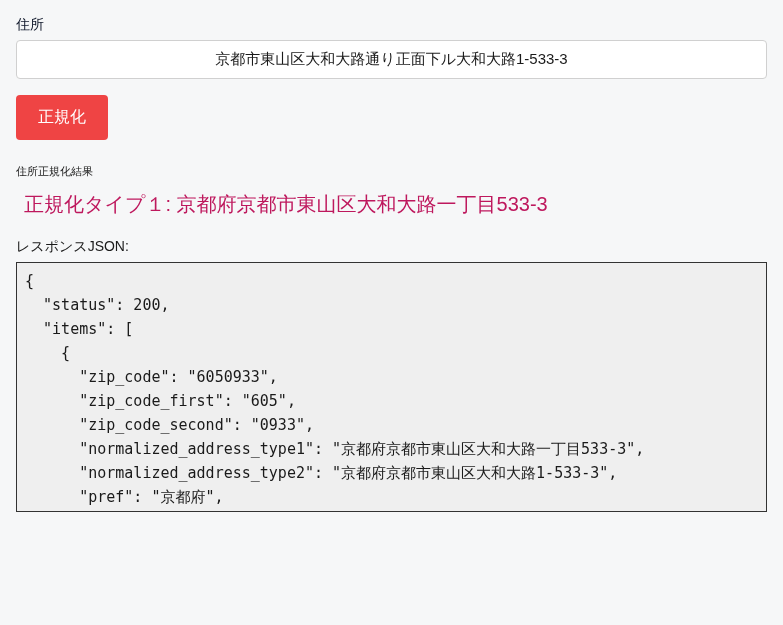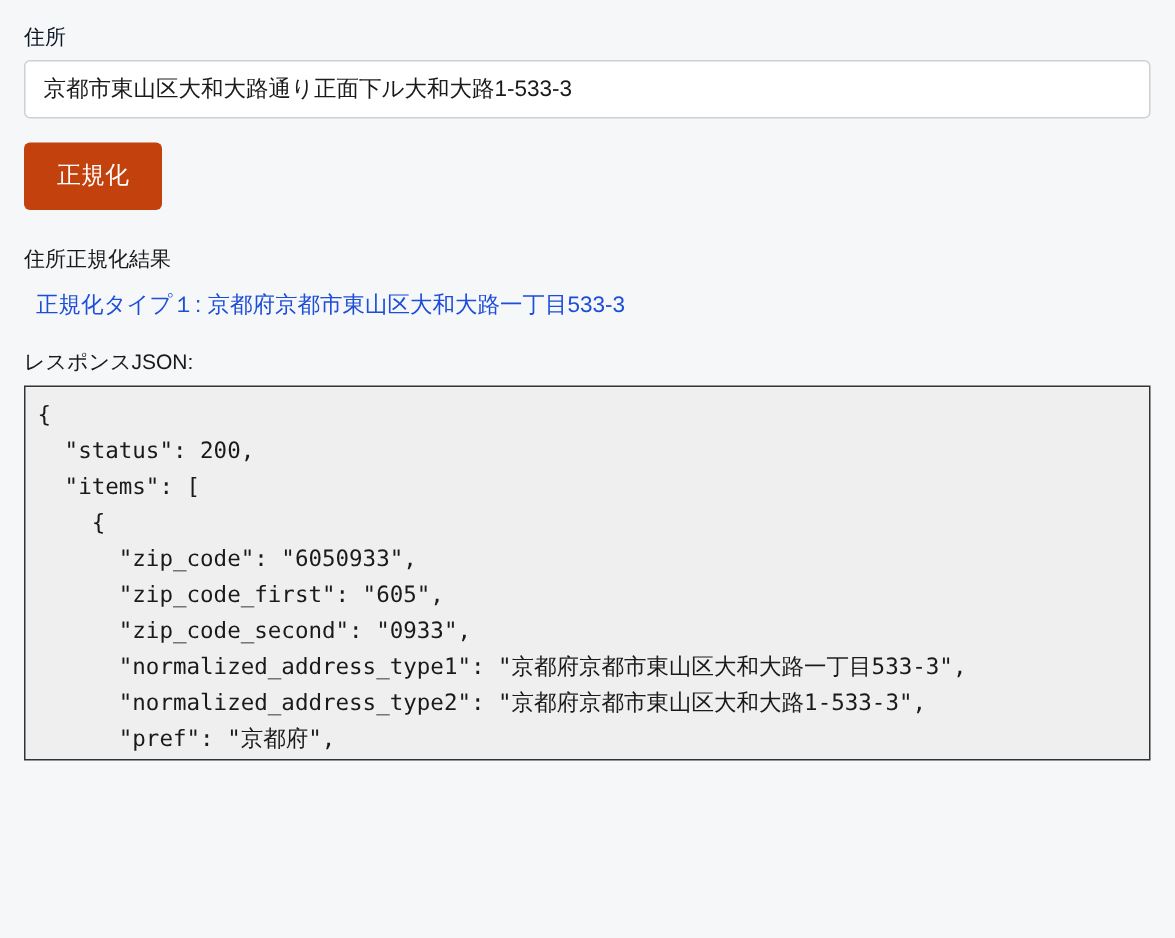--- a/index.html
+++ b/index.html
@@ -23,44 +23,45 @@
     }
     .text-input {
       width: 100%;
       padding: 10px 12px;
       font-size: 15px;
       border: 1px solid #d0d0d0;
       border-radius: 4px;
       background: #fff;
       color: #1a1a1a;
       margin-bottom: 16px;
+      text-align: center;
     }
     .btn-primary {
-      background: #c2410c;
+      background: #ef4444;
       color: #fff;
       border: none;
       padding: 12px 22px;
       font-size: 16px;
       border-radius: 4px;
       cursor: pointer;
       margin-bottom: 24px;
     }
     .section-title {
-      font-size: 14px;
+      font-size: 11px;
       color: #1a1a1a;
       margin-bottom: 10px;
     }
     .results {
       padding-left: 8px;
       margin-bottom: 18px;
     }
     .result-line {
-      font-size: 15px;
+      font-size: 20px;
       line-height: 1.55;
-      color: #1d4ed8;
+      color: #be185d;
     }
     .json-label {
       font-size: 14px;
       margin-bottom: 6px;
       color: #1a1a1a;
     }
     .json-box {
       width: 100%;
       height: 250px;
       background: #efefef;

